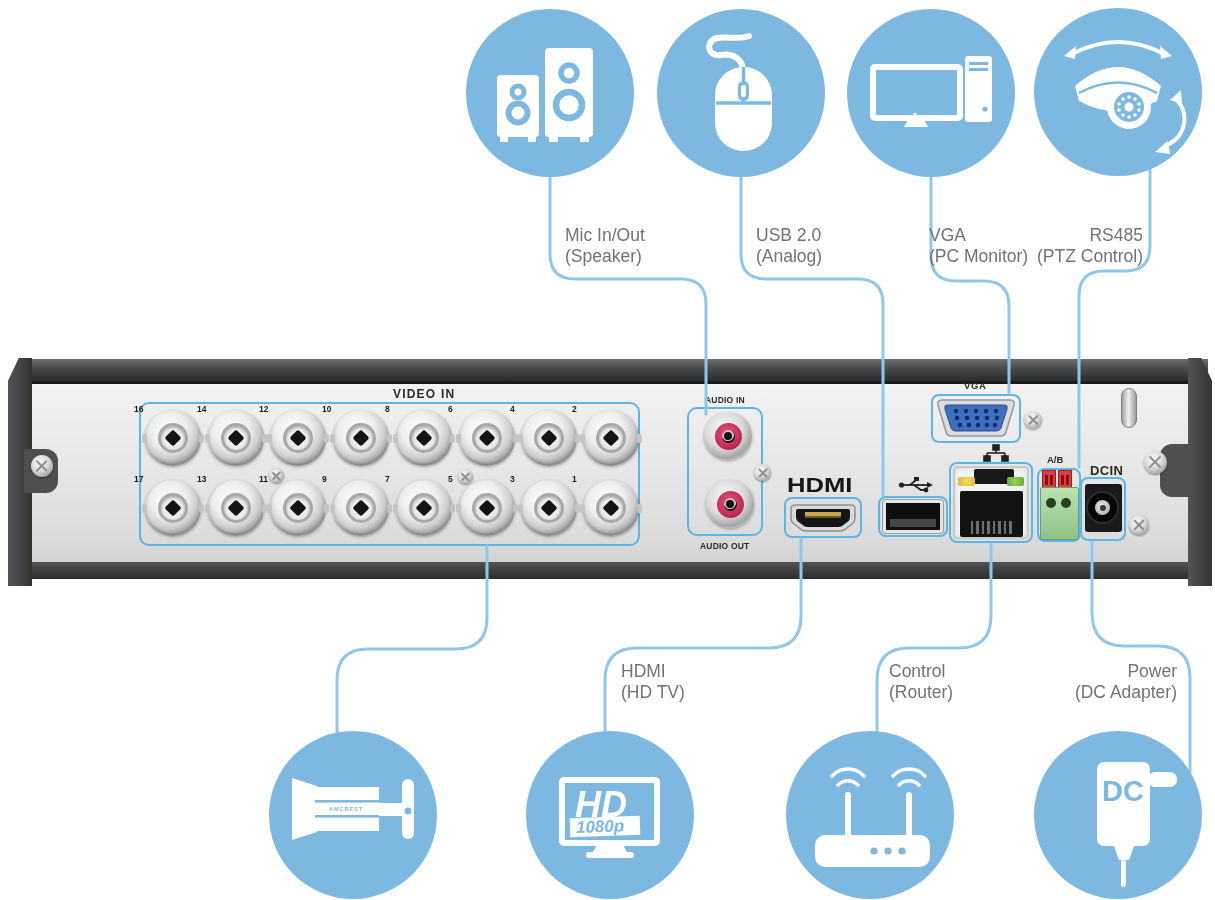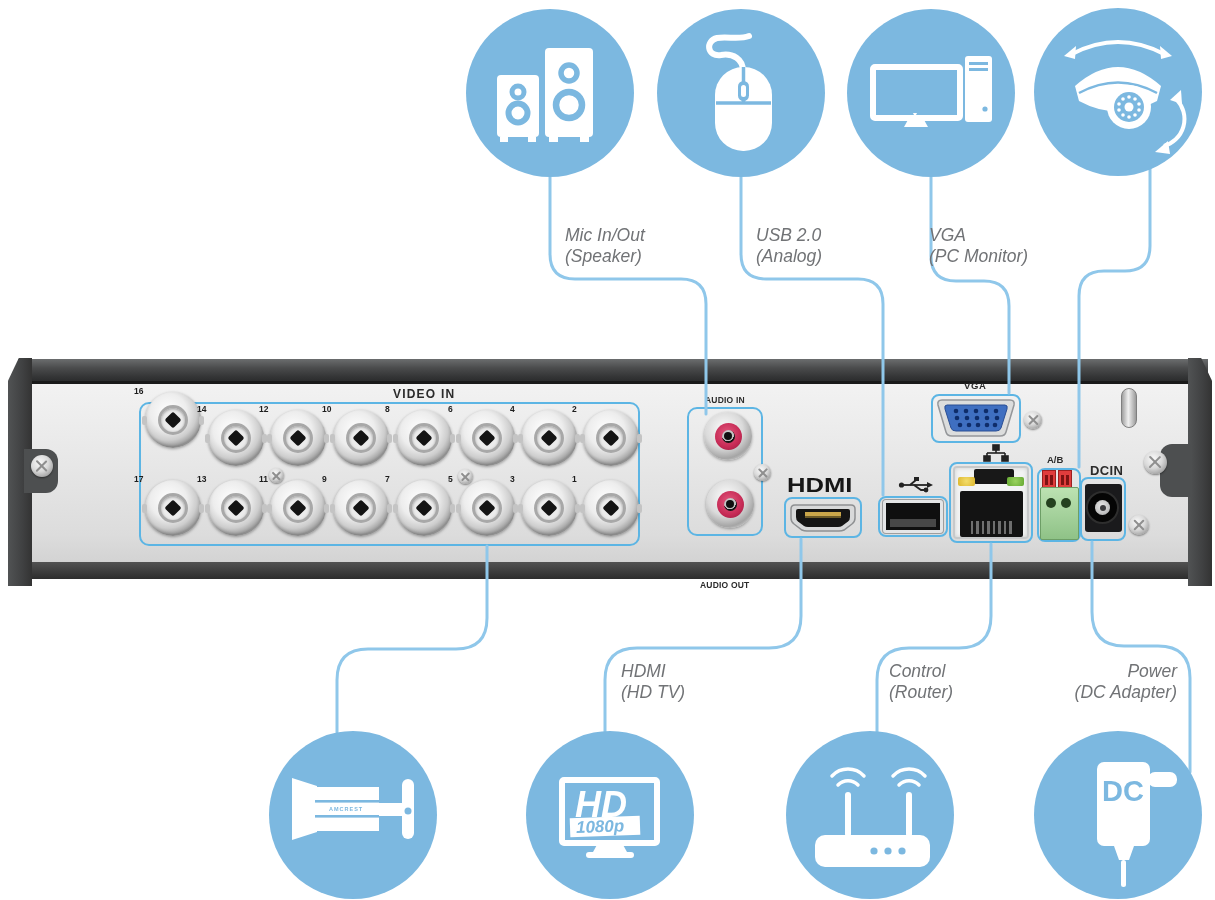--- a/index.html
+++ b/index.html
@@ -96,21 +96,21 @@
     background:radial-gradient(circle at 45% 40%,#e8e8e8,#c2c2c2 60%,#9c9c9c);}
   .dc-pin::after{content:"";position:absolute;left:4.5px;top:4.5px;width:6px;height:6px;border-radius:50%;background:#3c3c3e;}
 
   
   .usb-bezel{position:absolute;left:883px;top:500px;width:60px;height:33px;background:#0f0f0f;
     border:3px solid #e4e5e6;border-radius:3px;box-sizing:border-box;box-shadow:0 0 0 1px #9e9e9e;}
   .usb-tongue{position:absolute;left:890px;top:519px;width:46px;height:8px;background:#474747;}
 
   
   .bubble{position:absolute;width:168px;height:168px;border-radius:50%;background:#7cb8e0;}
-  .callout{position:absolute;font-size:17.5px;line-height:21px;color:#717376;white-space:nowrap;font-style:italic;}
+  .callout{position:absolute;font-size:17.5px;line-height:21px;color:#717376;white-space:nowrap;}
   .callout.r{text-align:right;}
 
   svg text{font-family:"Liberation Sans",sans-serif;}
   .lines{position:absolute;left:0;top:0;z-index:4;pointer-events:none;}
   .z5{z-index:5;}
 </style>
 </head>
 <body>
 
 <div class="stage">
@@ -124,21 +124,21 @@
     <div class="tab left"></div>
     <div class="tab right"></div>
     <div class="screw" style="left:31px;top:455px;width:22px;height:22px;"></div>
     <div class="screw" style="left:1144px;top:451px;width:23px;height:23px;"></div>
     <div class="screw" style="left:1129px;top:515px;width:20px;height:20px;"></div>
     <div class="oval-slot"></div>
 
     <div class="ptxt" style="left:393px;top:387px;font-size:12px;letter-spacing:1.2px;">VIDEO IN</div>
     <div class="outline" style="left:139px;top:402px;width:501px;height:144px;"></div>
     <div id="bnc-grid">
-        <div class="bnc" style="left: 145px; top: 392px; text-decoration: underline;">
+        <div class="bnc" style="left: 145px; top: 410px; text-decoration: underline;">
           <div class="bnc-outer"></div>
           <i class="lug l"></i>
           <i class="lug r"></i>
           <div class="bnc-mid"></div>
           <div class="bnc-center"></div>
           <div class="bnc-num">16</div>
         </div>
         <div class="bnc" style="left: 208px; top: 410px;">
           <div class="bnc-outer"></div>
           <i class="lug l"></i>
@@ -265,21 +265,21 @@
 
     <div class="ptxt" style="left:705px;top:395px;font-size:8.5px;letter-spacing:.2px;">AUDIO IN</div>
     <div class="outline" style="left:687px;top:407px;width:76px;height:129px;"></div>
     <div class="rca" style="left:704px;top:412px;">
         <div class="rca-hole"></div>
       </div>
     <div class="rca" style="left:706px;top:480px;">
         <div class="rca-hole"></div>
       </div>
     <div class="screw" style="left:754px;top:464px;width:17px;height:17px;"></div>
-    <div class="ptxt" style="left:700px;top:541px;font-size:8.5px;letter-spacing:.2px;margin-top:39px;">AUDIO OUT</div>
+    <div class="ptxt" style="left:700px;top:541px;font-size:8.5px;letter-spacing:.2px;">AUDIO OUT</div>
 
     <div class="hdmi-logo">HDMI</div>
     <div class="outline" style="left:784px;top:497px;width:78px;height:41px;border-radius:8px;"></div>
     <svg class="abs" style="left:789px;top:501px;" width="68" height="34" viewBox="0 0 68 34">
       <path d="M6,4 L62,4 Q66,4 66,8 L66,17 Q66,21 63,23 L55,29 Q53,30 50,30 L18,30 Q15,30 13,29 L5,23 Q2,21 2,17 L2,8 Q2,4 6,4 Z" fill="#d8d9da" stroke="#8e9092" stroke-width="1.5"></path>
       <path d="M9,8 L59,8 Q61,8 61,10 L61,16 Q61,19 59,20.5 L53,25 Q51.5,26 49,26 L19,26 Q16.5,26 15,25 L9,20.5 Q7,19 7,16 L7,10 Q7,8 9,8 Z" fill="#151515"></path>
       <rect x="16" y="11" width="36" height="4" fill="#caa64a"></rect>
       <rect x="16" y="15" width="36" height="2" fill="#6b5a27"></rect>
     </svg>
 
@@ -499,20 +499,24 @@
     <div>(Speaker)</div>
   </div>
   <div class="callout z5" style="left:756px;top:225px;">
     <div>USB 2.0</div>
     <div>(Analog)</div>
   </div>
   <div class="callout z5" style="left:929px;top:225px;">
     <div>VGA</div>
     <div>(PC Monitor)</div>
   </div>
+  <div class="callout r z5" style="right:72px;top:225px;">
+    <div>RS485</div>
+    <div>(PTZ Control)</div>
+  </div>
   <div class="callout z5" style="left:621px;top:661px;">
     <div>HDMI</div>
     <div>(HD TV)</div>
   </div>
   <div class="callout z5" style="left:889px;top:661px;">
     <div>Control</div>
     <div>(Router)</div>
   </div>
   <div class="callout r z5" style="right:38px;top:661px;">
     <div>Power</div>

